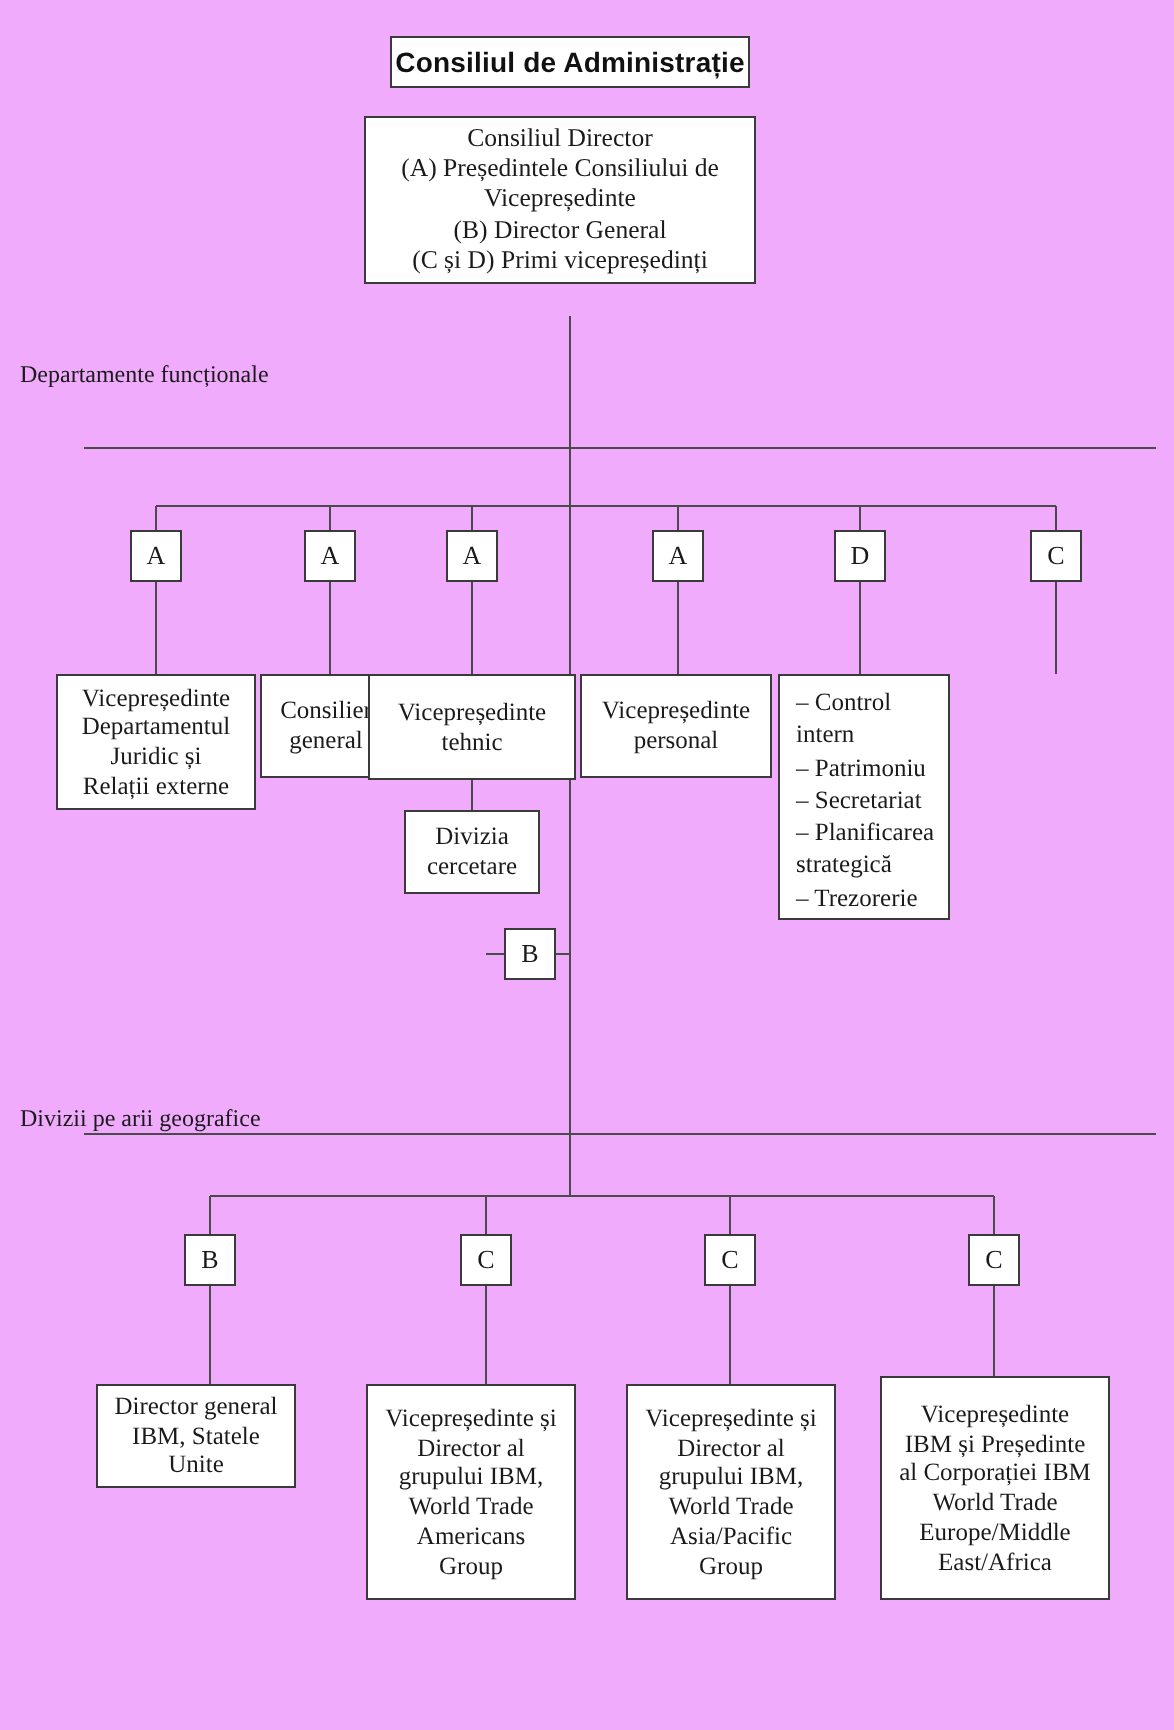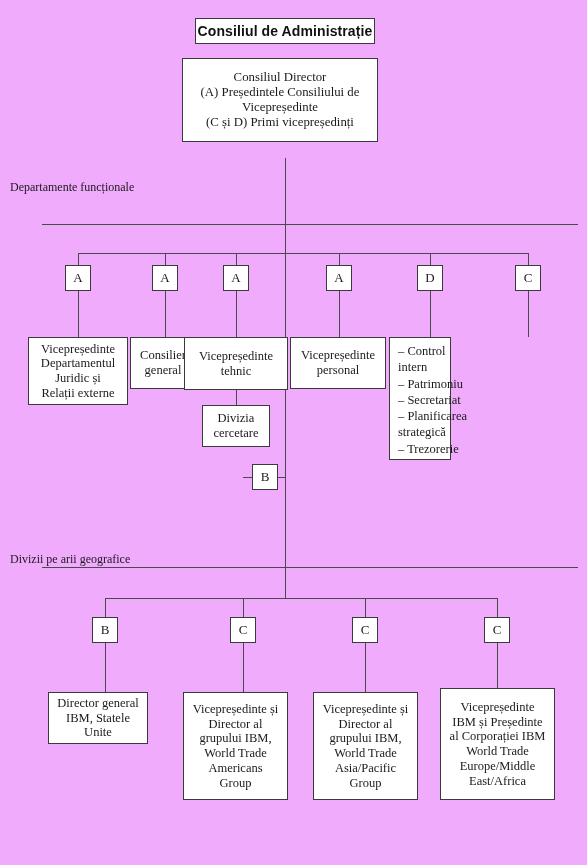--- a/index.html
+++ b/index.html
@@ -161,20 +161,21 @@
 
   <div class="title-box">
     <span>Consiliul de Administrație</span>
   </div>
 
   <div class="node root-box">
     <div class="node-inner">
       <div>Consiliul Director</div>
       <div>(A) Președintele Consiliului de</div>
       <div>Vicepreședinte</div>
+      <div>(B) Director General</div>
       <div>(C și D) Primi vicepreședinți</div>
     </div>
   </div>
 
   <div class="section-label" style="left:10px; top:180px;">Departamente funcționale</div>
 
   <div class="letter-box" style="left:65px;  top:265px;">A</div>
   <div class="letter-box" style="left:152px; top:265px;">A</div>
   <div class="letter-box" style="left:223px; top:265px;">A</div>
   <div class="letter-box" style="left:326px; top:265px;">A</div>
@@ -211,21 +212,21 @@
     </div>
   </div>
 
   <div class="node" style="left:202px; top:405px; width:68px; height:42px;">
     <div class="node-inner">
       <div>Divizia</div>
       <div>cercetare</div>
     </div>
   </div>
 
-  <div class="list-box" style="left:389px; top:337px; width:62px; height:123px;">
+  <div class="list-box" style="left:389px; top:337px; width:86px; height:123px;">
     <div class="li">– Control</div>
     <div class="li">   intern</div>
     <div class="li">– Patrimoniu</div>
     <div class="li">– Secretariat</div>
     <div class="li">– Planificarea</div>
     <div class="li">   strategică</div>
     <div class="li">– Trezorerie</div>
   </div>
 
 

